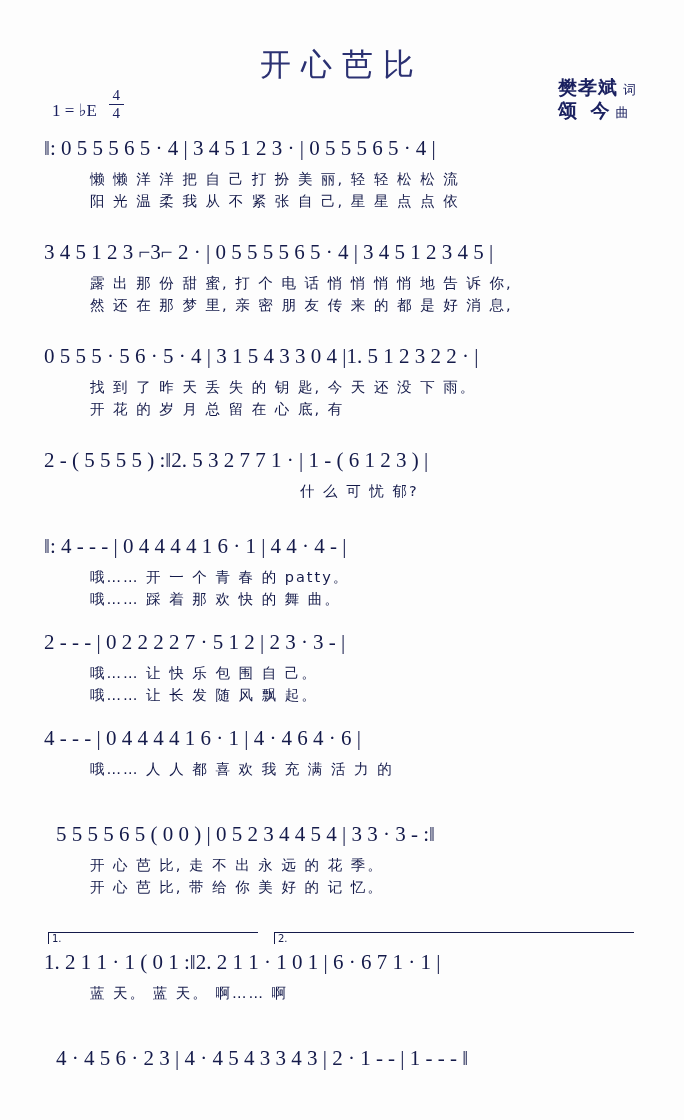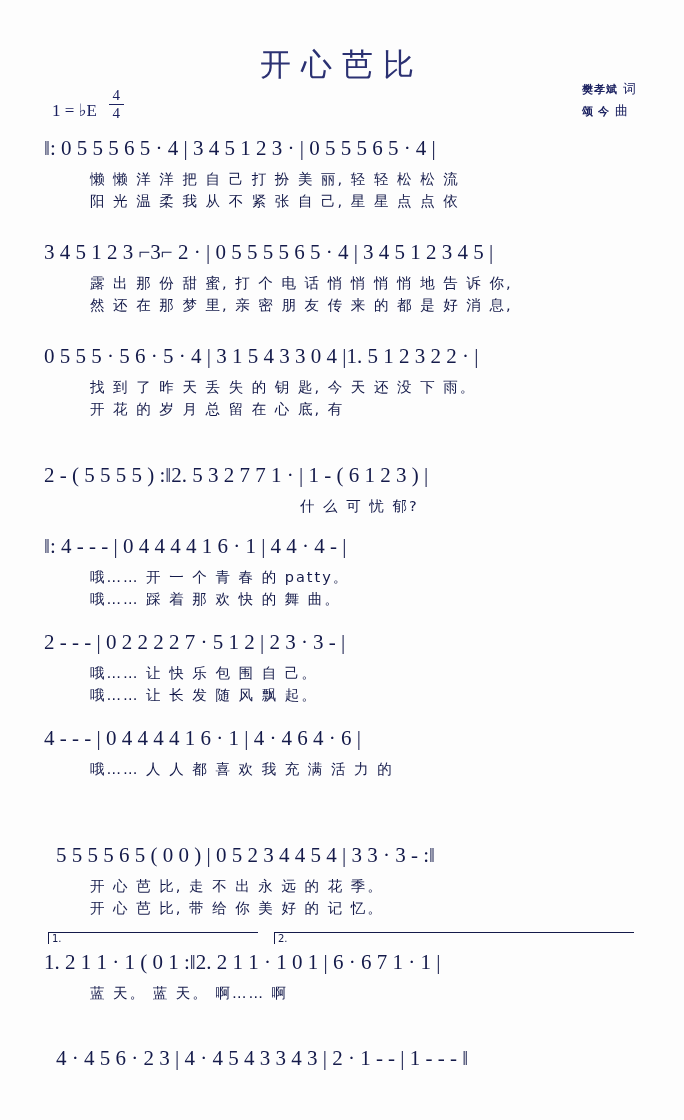--- a/index.html
+++ b/index.html
@@ -66,22 +66,22 @@
     top: 78px;
     right: 48px;
     text-align: left;
     font-size: 14px;
     line-height: 22px;
     color: #1b2160;
   }
   .credits .name {
     font-weight: bold;
     letter-spacing: 1px;
-    font-family: Liberation Sans, sans-serif;
-    font-size: 11px;
+    font-family: Liberation Mono, monospace;
+    font-size: 19px;
   }
   .credits .role {
     font-size: 13px;
     margin-left: 5px;
     font-family: "DejaVu Sans", sans-serif;
   }
 
   
   .system {
     position: absolute;
@@ -157,21 +157,21 @@
     <div class="lyric">露 出 那 份 甜 蜜,    打 个 电  话  悄  悄 悄 悄 地 告 诉 你,</div>
     <div class="lyric l2">然 还 在 那 梦 里,    亲 密 朋  友  传  来 的 都 是 好 消 息,</div>
   </div>
 
   <div class="system" style="top:344px;">
     <div class="notes">0 5 5 5 · 5 6 · 5 · 4 | 3 1 5 4 3 3 0 4 |1. 5 1 2 3 2 2 · |</div>
     <div class="lyric">找 到 了 昨  天  丢 失 的 钥  匙,  今  天 还 没 下   雨。</div>
     <div class="lyric l2">开 花 的 岁  月  总 留 在 心  底,  有</div>
   </div>
 
-  <div class="system" style="top:463px;">
+  <div class="system" style="top:448px;">
     <div class="notes">2 -  ( 5 5 5 5 ) :‖2. 5 3 2 7 7 1 · | 1 - ( 6 1 2 3 ) |</div>
     <div class="lyric" style="padding-left:276px;margin-left:24px;">什 么 可 忧   郁?</div>
   </div>
 
   <div class="system" style="top:534px;">
     <div class="notes">‖: 4 - - - | 0 4 4 4 4 1 6 · 1 | 4 4 · 4 - |</div>
     <div class="lyric">哦……      开 一 个 青  春  的  patty。</div>
     <div class="lyric l2">哦……      踩 着 那 欢  快  的  舞 曲。</div>
   </div>
 
@@ -179,21 +179,21 @@
     <div class="notes">2 - - - | 0 2 2 2 2 7 · 5 1 2 | 2 3 · 3 - |</div>
     <div class="lyric">哦……      让 快 乐 包 围 自      己。</div>
     <div class="lyric l2">哦……      让 长 发 随 风 飘      起。</div>
   </div>
 
   <div class="system" style="top:726px;">
     <div class="notes">4 - - - | 0 4 4 4 4 1 6 · 1 | 4 · 4 6 4 · 6 |</div>
     <div class="lyric">哦……      人 人 都 喜 欢 我 充  满  活 力 的</div>
   </div>
 
-  <div class="system" style="top:822px;margin-top:21px;">
+  <div class="system" style="top:822px;">
     <div class="notes" style="padding-left:56px;">5 5 5 5 6 5 ( 0  0 ) | 0 5 2 3 4 4 5 4 | 3 3 · 3 - :‖</div>
     <div class="lyric">开 心 芭  比,      走 不 出 永 远 的 花   季。</div>
     <div class="lyric l2">开 心 芭  比,      带 给 你 美 好 的 记   忆。</div>
   </div>
 
   <div class="system" style="top:932px;">
     <div class="volta" style="left:48px; top:0px; width:210px;">1.</div>
     <div class="volta" style="left:274px; top:0px; width:360px;">2.</div>
     <div class="notes" style="padding-top:18px;">1. 2 1 1 · 1 ( 0 1 :‖2. 2 1 1 · 1 0 1 | 6 · 6 7 1 · 1 |</div>
     <div class="lyric">蓝 天。          蓝  天。    啊……            啊</div>

